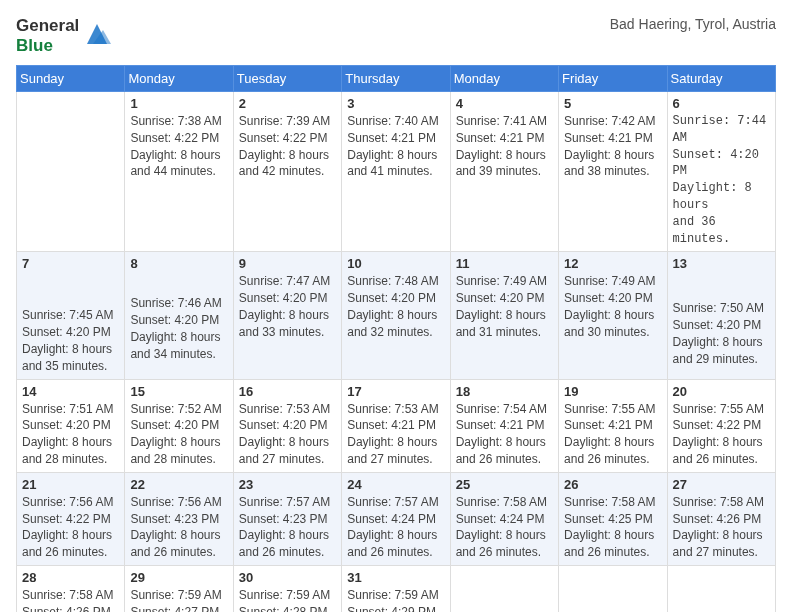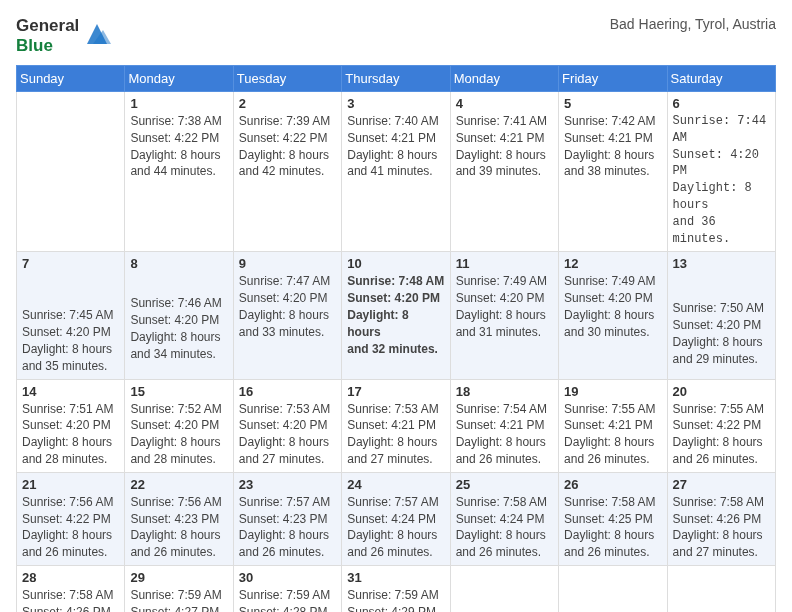--- a/index.html
+++ b/index.html
@@ -188,21 +188,21 @@
           </td>
           <td>
             <span class="day-num">9</span>
             <div class="day-info" style="white-space: pre-line;">Sunrise: 7:47 AM
 Sunset: 4:20 PM
 Daylight: 8 hours
 and 33 minutes.</div>
           </td>
           <td>
             <span class="day-num">10</span>
-            <div class="day-info" style="white-space: pre-line; font-weight: bold;">Sunrise: 7:48 AM
+            <div class="day-info" style="white-space: pre-line;">Sunrise: 7:48 AM
 Sunset: 4:20 PM
 Daylight: 8 hours
 and 32 minutes.</div>
           </td>
           <td>
             <span class="day-num">11</span>
             <div class="day-info" style="white-space: pre-line;">Sunrise: 7:49 AM
 Sunset: 4:20 PM
 Daylight: 8 hours
 and 31 minutes.</div>

